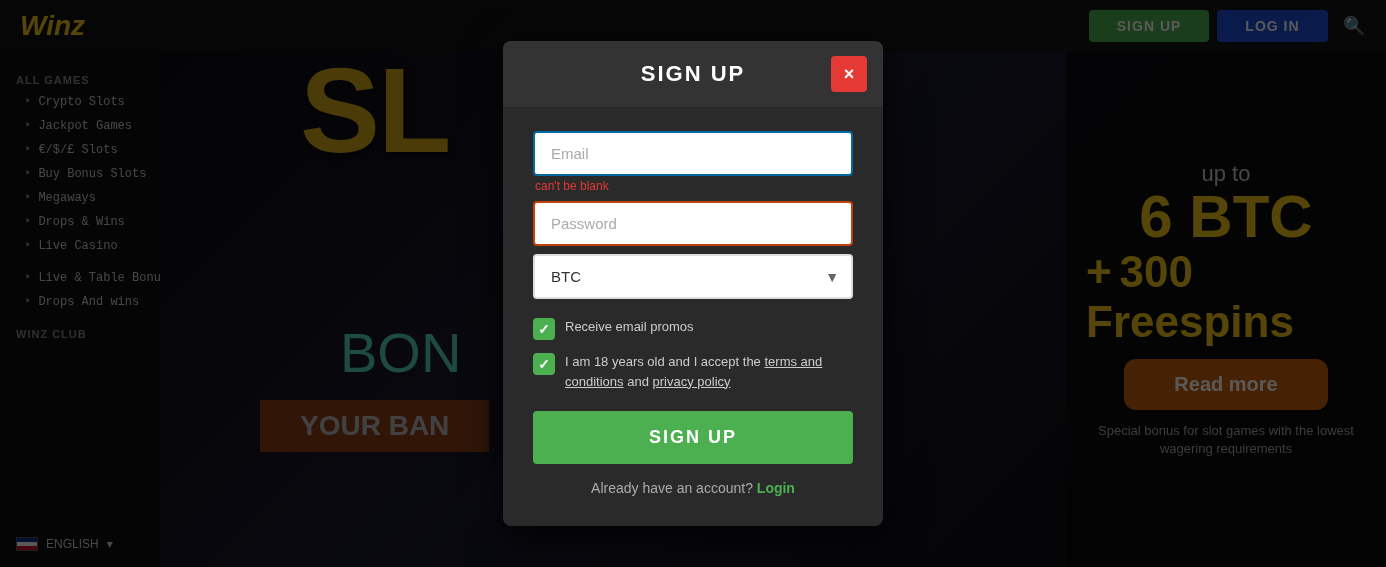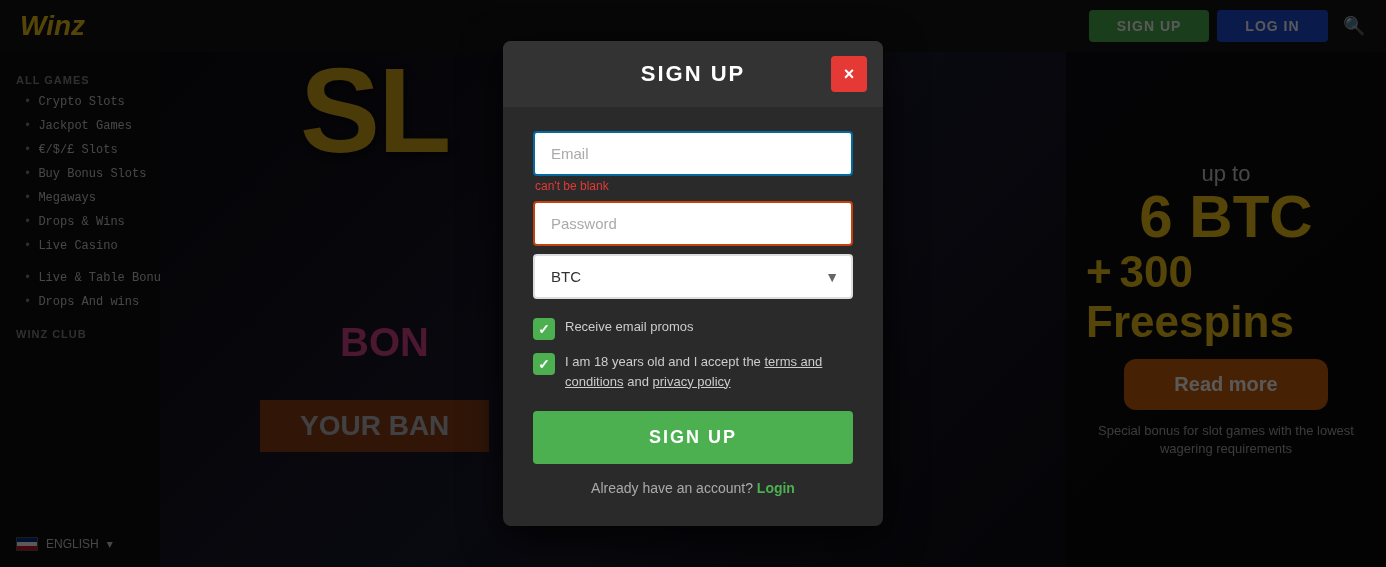--- a/index.html
+++ b/index.html
@@ -34,23 +34,23 @@
       line-height: 1;
       text-shadow: 2px 2px 8px rgba(0,0,0,0.8);
       letter-spacing: -2px;
     }
 
     .bg-subtitle {
       position: absolute;
       left: 340px;
       top: 320px;
       z-index: 1;
-      font-size: 40px;
-      font-weight: 700;
-      color: #ec4899;
+      font-size: 56px;
+      font-weight: 400;
+      color: #5eead4;
       opacity: 0.9;
     }
 
     .bg-banner {
       position: absolute;
       left: 260px;
       top: 400px;
       z-index: 1;
       font-size: 28px;
       font-weight: 900;

